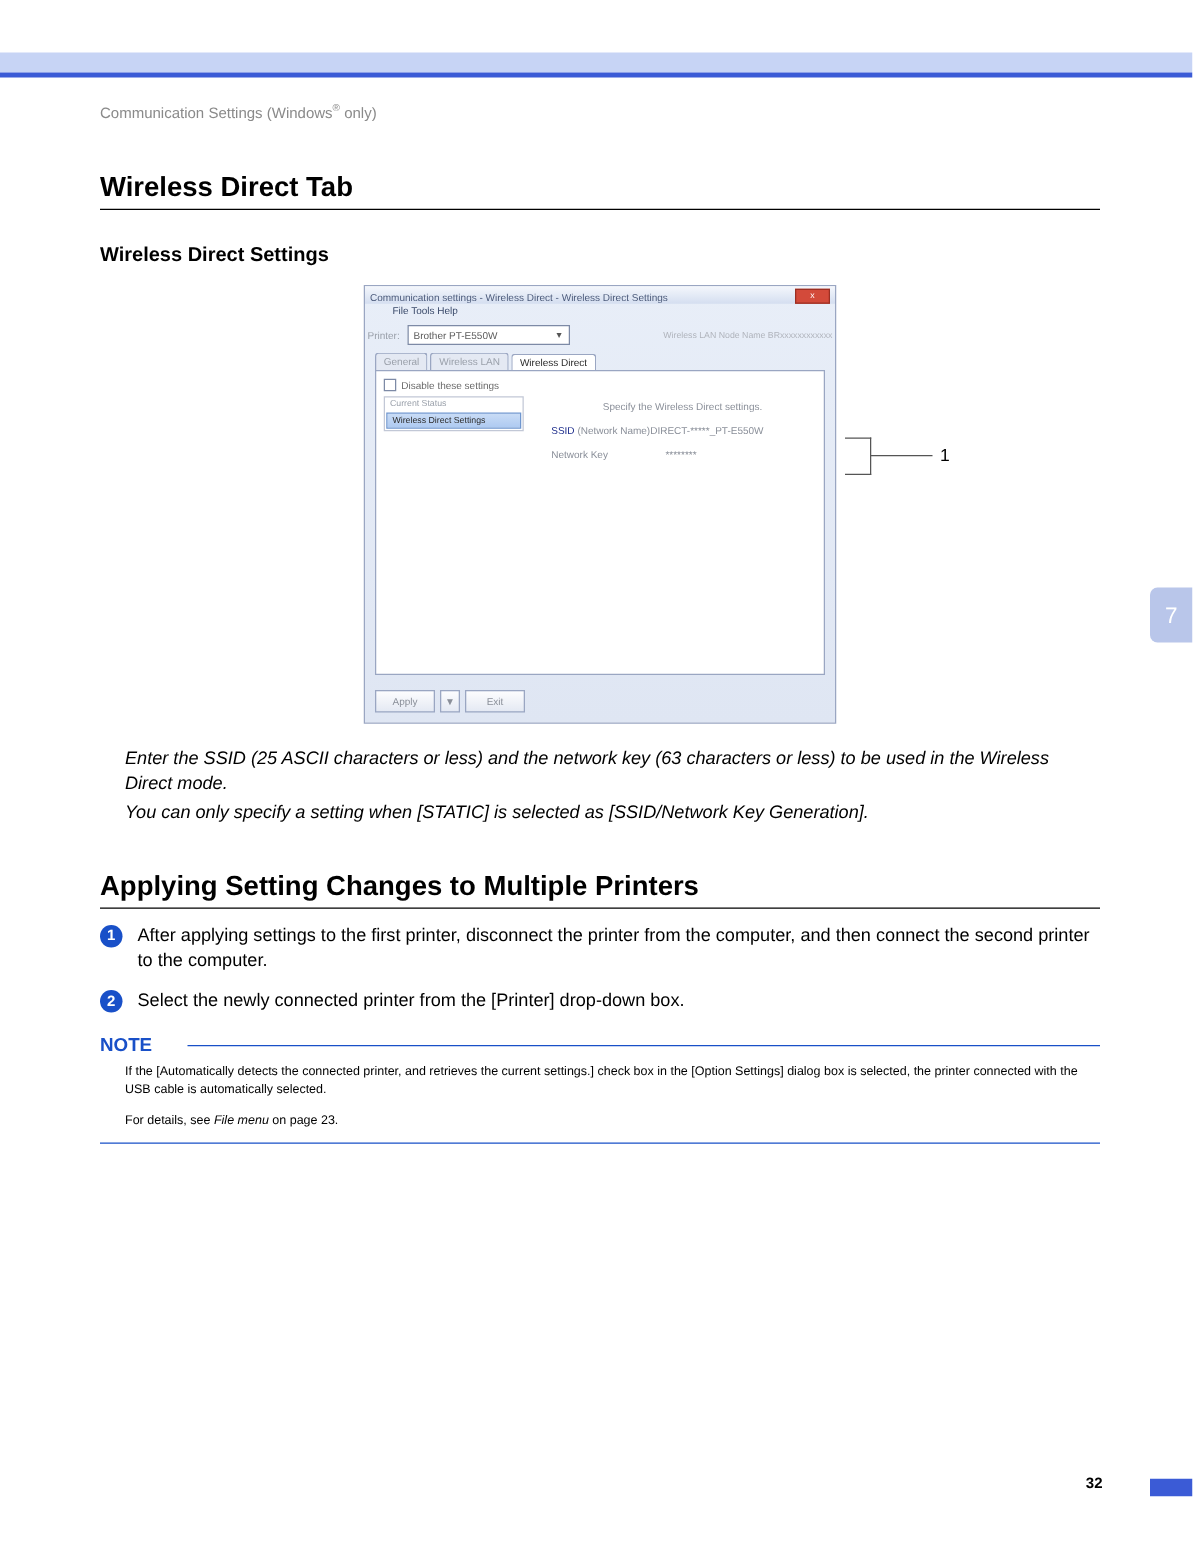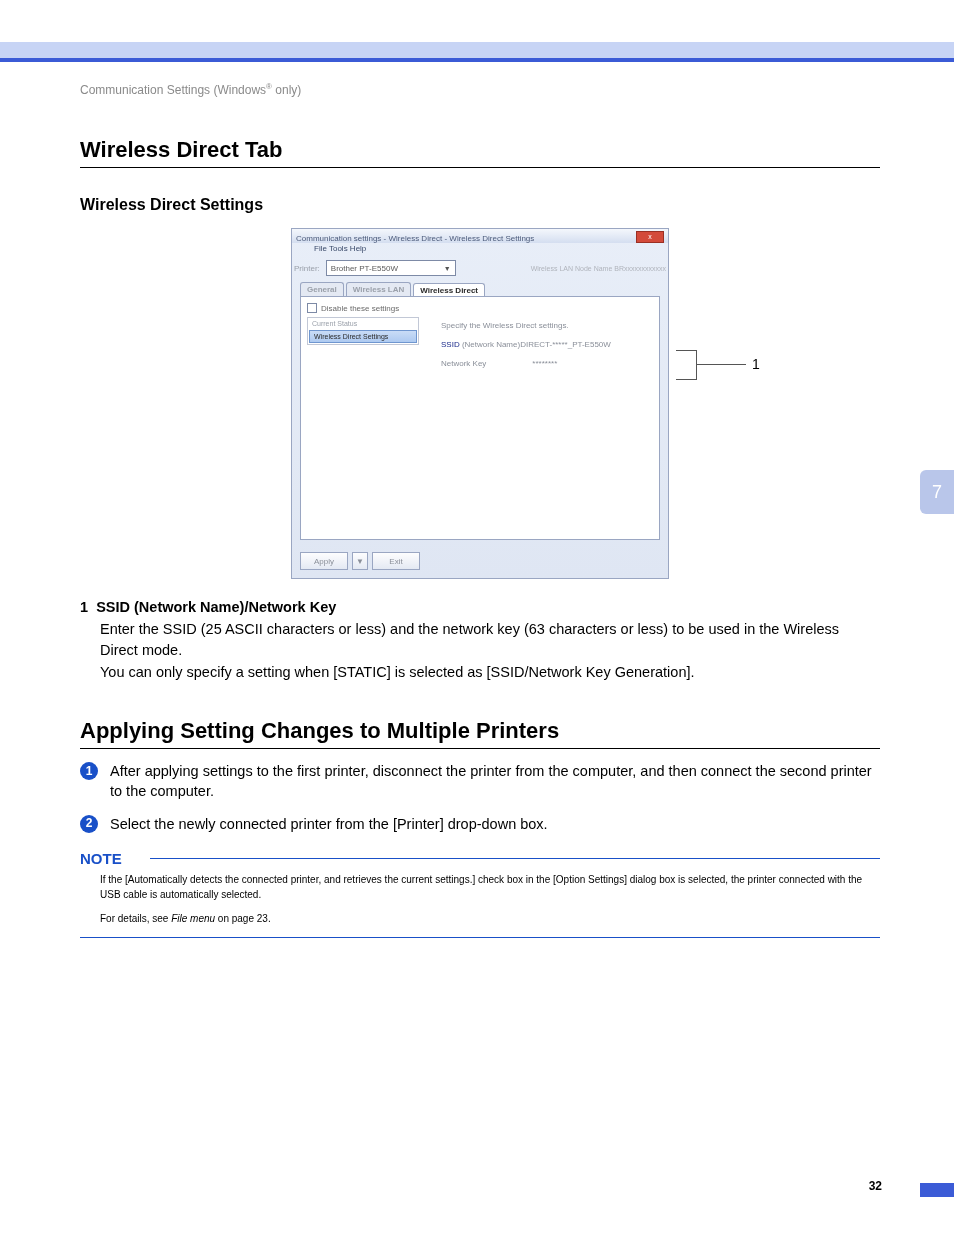--- a/index.html
+++ b/index.html
@@ -124,21 +124,20 @@
     align-items: center;
     justify-content: space-between;
   }
   .dropdown .arrow { font-size: 7px; color: #555; }
   .info-line { color: #b0b4bc; font-size: 7px; }
   .tabs {
     display: flex;
     align-items: flex-end;
     padding-left: 8px;
     gap: 2px;
-    font-weight: bold;
   }
   .tab {
     border: 1px solid #9aa6c2;
     border-bottom: none;
     background: #e4e9f3;
     padding: 2px 6px;
     font-size: 8px;
     color: #9aa0aa;
     border-top-left-radius: 3px;
     border-top-right-radius: 3px;
@@ -174,21 +173,21 @@
     color:#2a2a2a;
   }
   .right-pane {
     position: absolute;
     left: 140px;
     top: 24px;
     right: 8px;
     font-size: 8px;
     color: #8a8f99;
   }
-  .rp-line { margin-bottom: 10px; }
+  .rp-line { margin-bottom: 10px; text-align: center; }
   .rp-ssid { color: #1a2a8a; }
   .btn-row {
     display:flex;
     justify-content:flex-start;
     gap:4px;
     padding: 4px 8px 8px 8px;
   }
   .btn {
     width: 46px;
     height: 16px;
@@ -219,21 +218,21 @@
   }
   .callout-num {
     position:absolute;
     left: 672px;
     top: 128px;
     font-size: 14px;
     color:#000;
   }
   .def-block { margin-top: 18px; font-size: 14.5px; line-height: 1.4; }
   .def-title { font-weight: bold; }
-  .def-body { margin-left: 20px; margin-top:2px;}
+  .def-body { margin-left: 20px; margin-top:2px;font-style:italic;}
   h1.second { margin-top: 36px; }
   .step {
     display: flex;
     align-items: flex-start;
     gap: 12px;
     margin: 12px 0;
     font-size: 14.5px;
     line-height: 1.4;
   }
   .step-num {
@@ -361,23 +360,20 @@
         <div class="btn small">▼</div>
         <div class="btn">Exit</div>
       </div>
     </div>
     <div class="callout-bracket"></div>
     <div class="callout-line"></div>
     <div class="callout-num">1</div>
   </div>
 
   <div class="def-block">
-    <div>
-      <span class="def-title">1</span>&nbsp;&nbsp;<span class="def-title">SSID (Network Name)/Network Key</span>
-    </div>
     <div class="def-body">Enter the SSID (25 ASCII characters or less) and the network key (63 characters or less) to be used in the Wireless Direct mode.</div>
     <div class="def-body">You can only specify a setting when [STATIC] is selected as [SSID/Network Key Generation].</div>
   </div>
 
   <h1 class="second">Applying Setting Changes to Multiple Printers</h1>
 
   <div class="step">
     <div class="step-num">1</div>
     <div>After applying settings to the first printer, disconnect the printer from the computer, and then connect the second printer to the computer.</div>
   </div>

